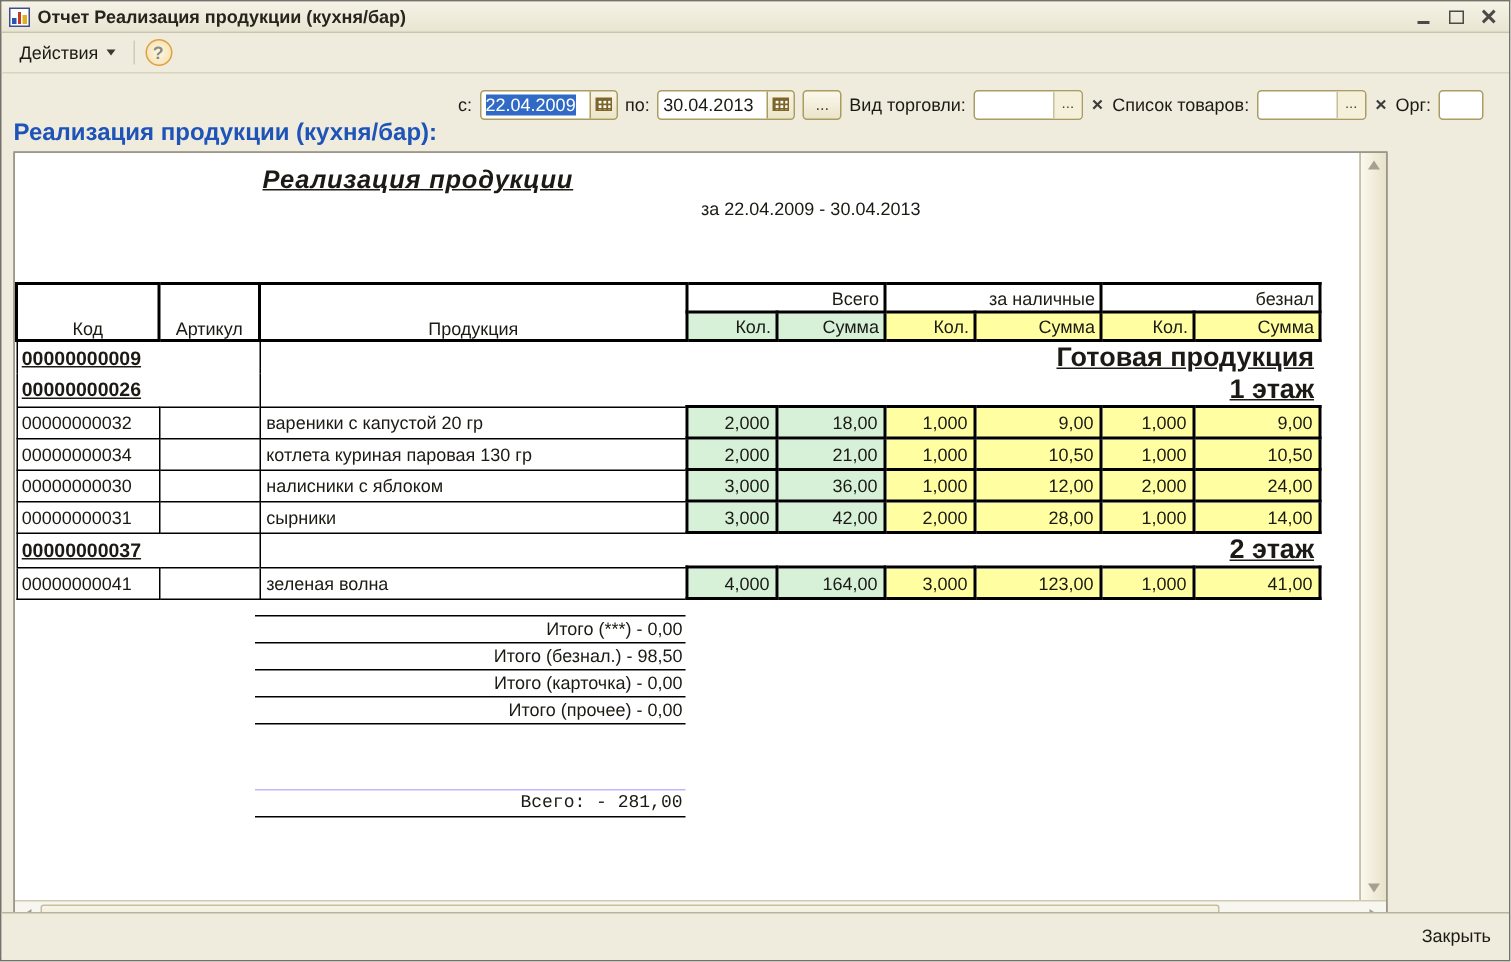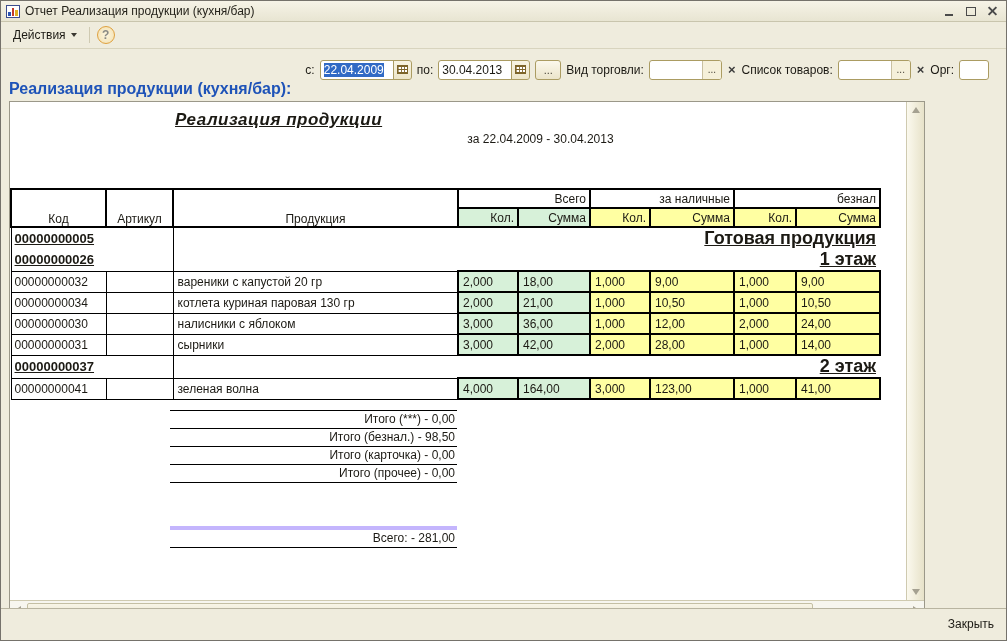--- a/index.html
+++ b/index.html
@@ -10,21 +10,21 @@
   }
   
   .titlebar{height:20px;display:flex;align-items:center;gap:5px;padding:0 5px;
     background:linear-gradient(#f6f3e7,#e8e5d2);border-bottom:1px solid #c9c5ad;}
   .app-icon{width:14px;height:13px;box-sizing:border-box;border:1px solid #3c4c8e;background:#fff;
     display:flex;align-items:flex-end;gap:1px;padding:1px;}
   .app-icon i{display:block;width:3px;}
   .app-icon i:nth-child(1){height:4px;background:#2a52b0;}
   .app-icon i:nth-child(2){height:8px;background:#c03a2a;}
   .app-icon i:nth-child(3){height:6px;background:#e0b020;}
-  .titlebar .title{font-size:12px;font-weight:normal;color:#26241c;flex:1;}
+  .titlebar .title{font-size:12px;font-weight:bold;color:#26241c;flex:1;}
   .wc{width:17px;height:15px;display:flex;align-items:center;justify-content:center;cursor:default;}
   .wc-min i{width:8px;height:2px;background:#4a4a4a;margin-top:7px;}
   .wc-max i{width:8px;height:7px;border:1px solid #4a4a4a;}
   .wc-close{position:relative;}
   .wc-close i,.wc-close b{position:absolute;width:11px;height:2px;background:#4a4a4a;left:3px;top:6px;}
   .wc-close i{transform:rotate(45deg);} .wc-close b{transform:rotate(-45deg);}
   
   .toolbar{height:26px;display:flex;align-items:center;gap:7px;padding:0 7px;
     border-bottom:1px solid #d8d4be;}
   .menu-btn{display:flex;align-items:center;gap:5px;font-size:12px;padding:2px 5px;border-radius:2px;}
@@ -65,28 +65,28 @@
   .rep-period{margin:2px 0 0 165px;font-size:12px;text-align:center;}
   table.rep{border-collapse:collapse;table-layout:fixed;width:869px;margin:42px 0 0 0;font-size:12px;}
   table.rep th{font-weight:normal;border:2px solid #000;padding:0 3px;height:17px;background:#fff;}
   th.va-b{vertical-align:bottom;text-align:center;}
   th.sub{text-align:right;}
   .bg-g{background:var(--cell_green,#d7f1d9)!important;}
   .bg-y{background:var(--cell_yellow,#ffffa2)!important;}
   table.rep td{height:21px;box-sizing:border-box;overflow:hidden;white-space:nowrap;}
   td.c-code,td.c-art{border:1px solid #000;padding:0 3px;}
   td.c-name{border:1px solid #000;padding:0 4px;}
-  td.c-num{border:2px solid #000;text-align:left;padding:0 4px;}
+  td.c-num{border:2px solid #000;text-align:right;padding:0 4px;}
   td.g-code{border-left:1px solid #000;border-right:1px solid #000;padding:0 3px;
     font-weight:bold;font-size:13px;text-decoration:underline;}
   td.g-name{padding:0 4px;font-weight:bold;font-size:18px;text-decoration:underline;text-align:right;}
   .totals{margin:10px 0 0 160px;width:287px;border-top:1px solid #000;}
   .trow{height:17px;line-height:17px;border-bottom:1px solid #000;text-align:right;
     font-size:12px;padding-right:2px;}
-  .grand{margin:43px 0 0 160px;width:287px;border-top:4px solid #c4b5fd;}
+  .grand{margin:43px 0 0 160px;width:287px;border-top:1px solid #c4b5fd;font-family:Liberation Mono, monospace;}
   
   .vscroll{position:absolute;top:0;right:0;width:18px;bottom:19px;
     background:linear-gradient(90deg,#fbf9ee,#e7e2c9);border-left:1px solid #cfcab0;
     display:flex;flex-direction:column;justify-content:space-between;align-items:center;box-sizing:border-box;}
   .sbtn{width:16px;height:16px;display:flex;align-items:center;justify-content:center;}
   .tri-up{width:0;height:0;border-left:4px solid transparent;border-right:4px solid transparent;border-bottom:6px solid #a5a191;}
   .tri-dn{width:0;height:0;border-left:4px solid transparent;border-right:4px solid transparent;border-top:6px solid #a5a191;}
   .tri-l{width:0;height:0;border-top:4px solid transparent;border-bottom:4px solid transparent;border-right:6px solid #a5a191;}
   .tri-r{width:0;height:0;border-top:4px solid transparent;border-bottom:4px solid transparent;border-left:6px solid #a5a191;}
   .hscroll{position:absolute;left:0;right:0;bottom:0;height:19px;box-sizing:border-box;
@@ -203,21 +203,21 @@
             <th class="sub bg-g">Кол.</th>
             <th class="sub bg-g">Сумма</th>
             <th class="sub bg-y">Кол.</th>
             <th class="sub bg-y">Сумма</th>
             <th class="sub bg-y">Кол.</th>
             <th class="sub bg-y">Сумма</th>
           </tr>
         </thead>
         <tbody>
             <tr>
-              <td class="g-code" colspan="2">00000000005</td>
+              <td class="g-code" colspan="2">00000000009</td>
               <td class="g-name" colspan="7">Готовая продукция</td>
             </tr>
             <tr>
               <td class="g-code" colspan="2">00000000026</td>
               <td class="g-name" colspan="7">1 этаж</td>
             </tr>
             <tr>
               <td class="c-code">00000000032</td>
               <td class="c-art"></td>
               <td class="c-name">вареники с капустой 20 гр</td>

